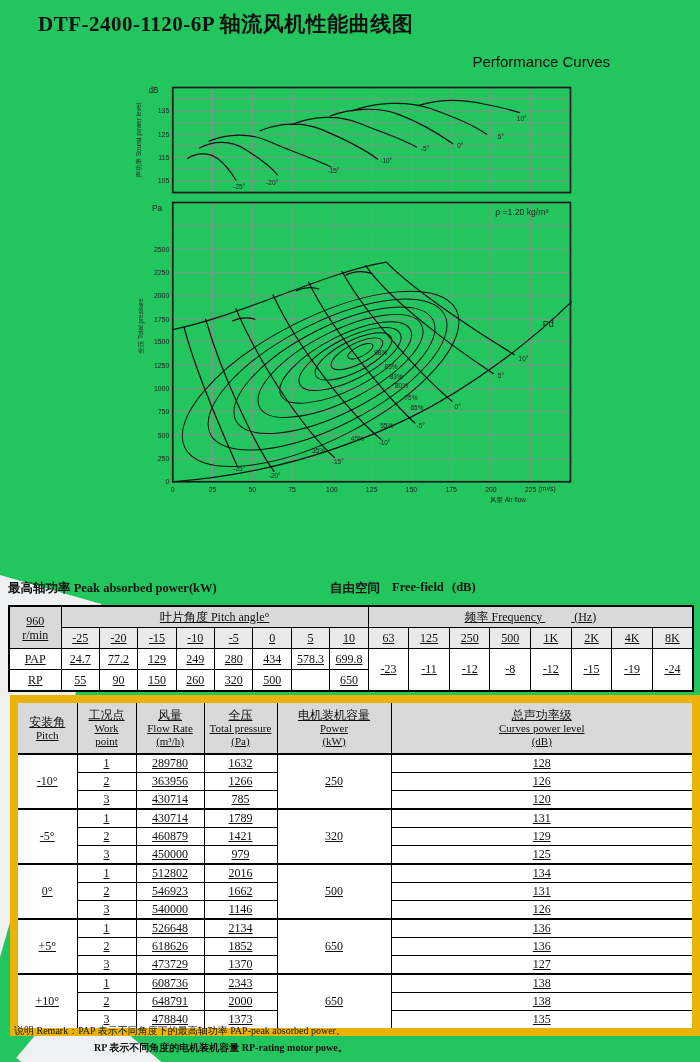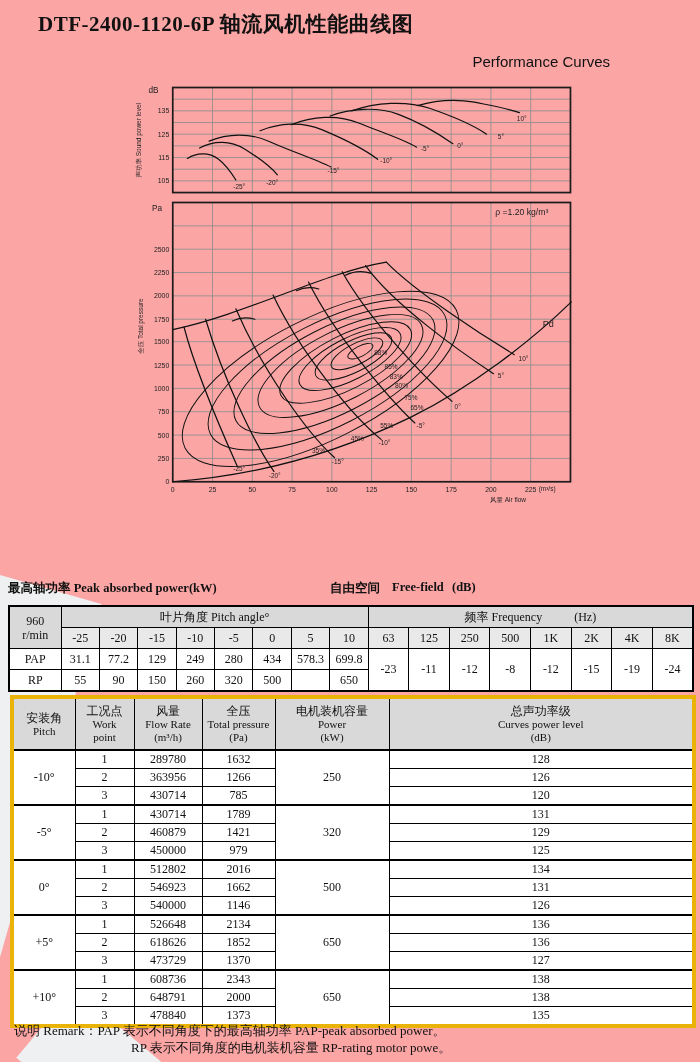--- a/index.html
+++ b/index.html
@@ -1,40 +1,40 @@
 <!DOCTYPE html>
 <html><head>
 <meta charset="utf-8">
 <style>
   html,body{margin:0;padding:0;background:#888;}
-  #page{position:relative;width:700px;height:1062px;background:#fca5a5;overflow:hidden;
+  #page{position:relative;width:700px;height:1062px;background:#22c55e;overflow:hidden;
         font-family:"Liberation Serif",serif;color:#111;}
   .abs{position:absolute;}
   .wm{position:absolute;background:#eef0f1;pointer-events:none;}
   #title{left:38px;top:10px;font-size:21px;font-weight:bold;letter-spacing:.5px;
          font-family:"Liberation Serif",serif;}
   #subtitle{left:440px;top:53px;width:170px;text-align:right;font-size:15px;
             font-family:"Liberation Sans","DejaVu Sans",sans-serif;}
   #captions{left:0;top:580px;width:700px;height:18px;font-size:12.5px;font-weight:bold;}
   svg text{font-family:"Liberation Sans","DejaVu Sans",sans-serif;fill:#222;}
-  table{border-collapse:collapse;table-layout:fixed;background:#fff;}
+  table{border-collapse:collapse;table-layout:fixed;background:#fff;text-decoration:underline;}
   td,th{border:1px solid #000;text-align:center;vertical-align:middle;padding:0;
         font-weight:normal;font-size:12px;font-family:"Liberation Serif",serif;overflow:hidden;}
   #power-table{left:8px;top:605px;width:685px;border:2px solid #000;}
   #power-table td{height:20px;}
   #power-table .hd{background:#d9d9d9;}
   #power-table .hd2{background:#e9e9e9;}
-  #main-table{left:10px;top:695px;width:682px;border:4px solid #eab308;}
+  #main-table{left:10px;top:695px;width:682px;border:8px solid #eab308;}
   #main-table .hd{background:#d9d9d9;height:50px;}
   #main-table td{height:17px;}
   #main-table tr.grp td{border-top:2px solid #000;}
   .hline1{font-size:12px;line-height:14px;}
   .hline2{font-size:11px;line-height:13px;}
-  #remark{left:14px;top:1022px;font-size:13px;line-height:17px;}
-  #remark .l2{margin-left:117px;}
+  #remark{left:14px;top:1022px;font-size:10px;line-height:17px;}
+  #remark .l2{margin-left:80px;font-weight:bold;}
 </style>
 </head>
 <body>
 
 <div id="page">
 
   <div class="wm" style="left:-70px;top:580px;width:110px;height:460px;transform:rotate(16deg);"></div>
   <div class="wm" style="left:30px;top:1020px;width:130px;height:90px;transform:rotate(40deg);"></div>
 
   <div id="title" class="abs">DTF-2400-1120-6P 轴流风机性能曲线图</div>
@@ -211,21 +211,21 @@
       <td class="hd2">125</td>
       <td class="hd2">250</td>
       <td class="hd2">500</td>
       <td class="hd2">1K</td>
       <td class="hd2">2K</td>
       <td class="hd2">4K</td>
       <td class="hd2">8K</td>
     </tr>
     <tr>
       <td>PAP</td>
-      <td>31.1</td>
+      <td>24.7</td>
       <td>77.2</td>
       <td>129</td>
       <td>249</td>
       <td>280</td>
       <td>434</td>
       <td>578.3</td>
       <td>699.8</td>
       <td rowspan="2">-23</td>
       <td rowspan="2">-11</td>
       <td rowspan="2">-12</td>

